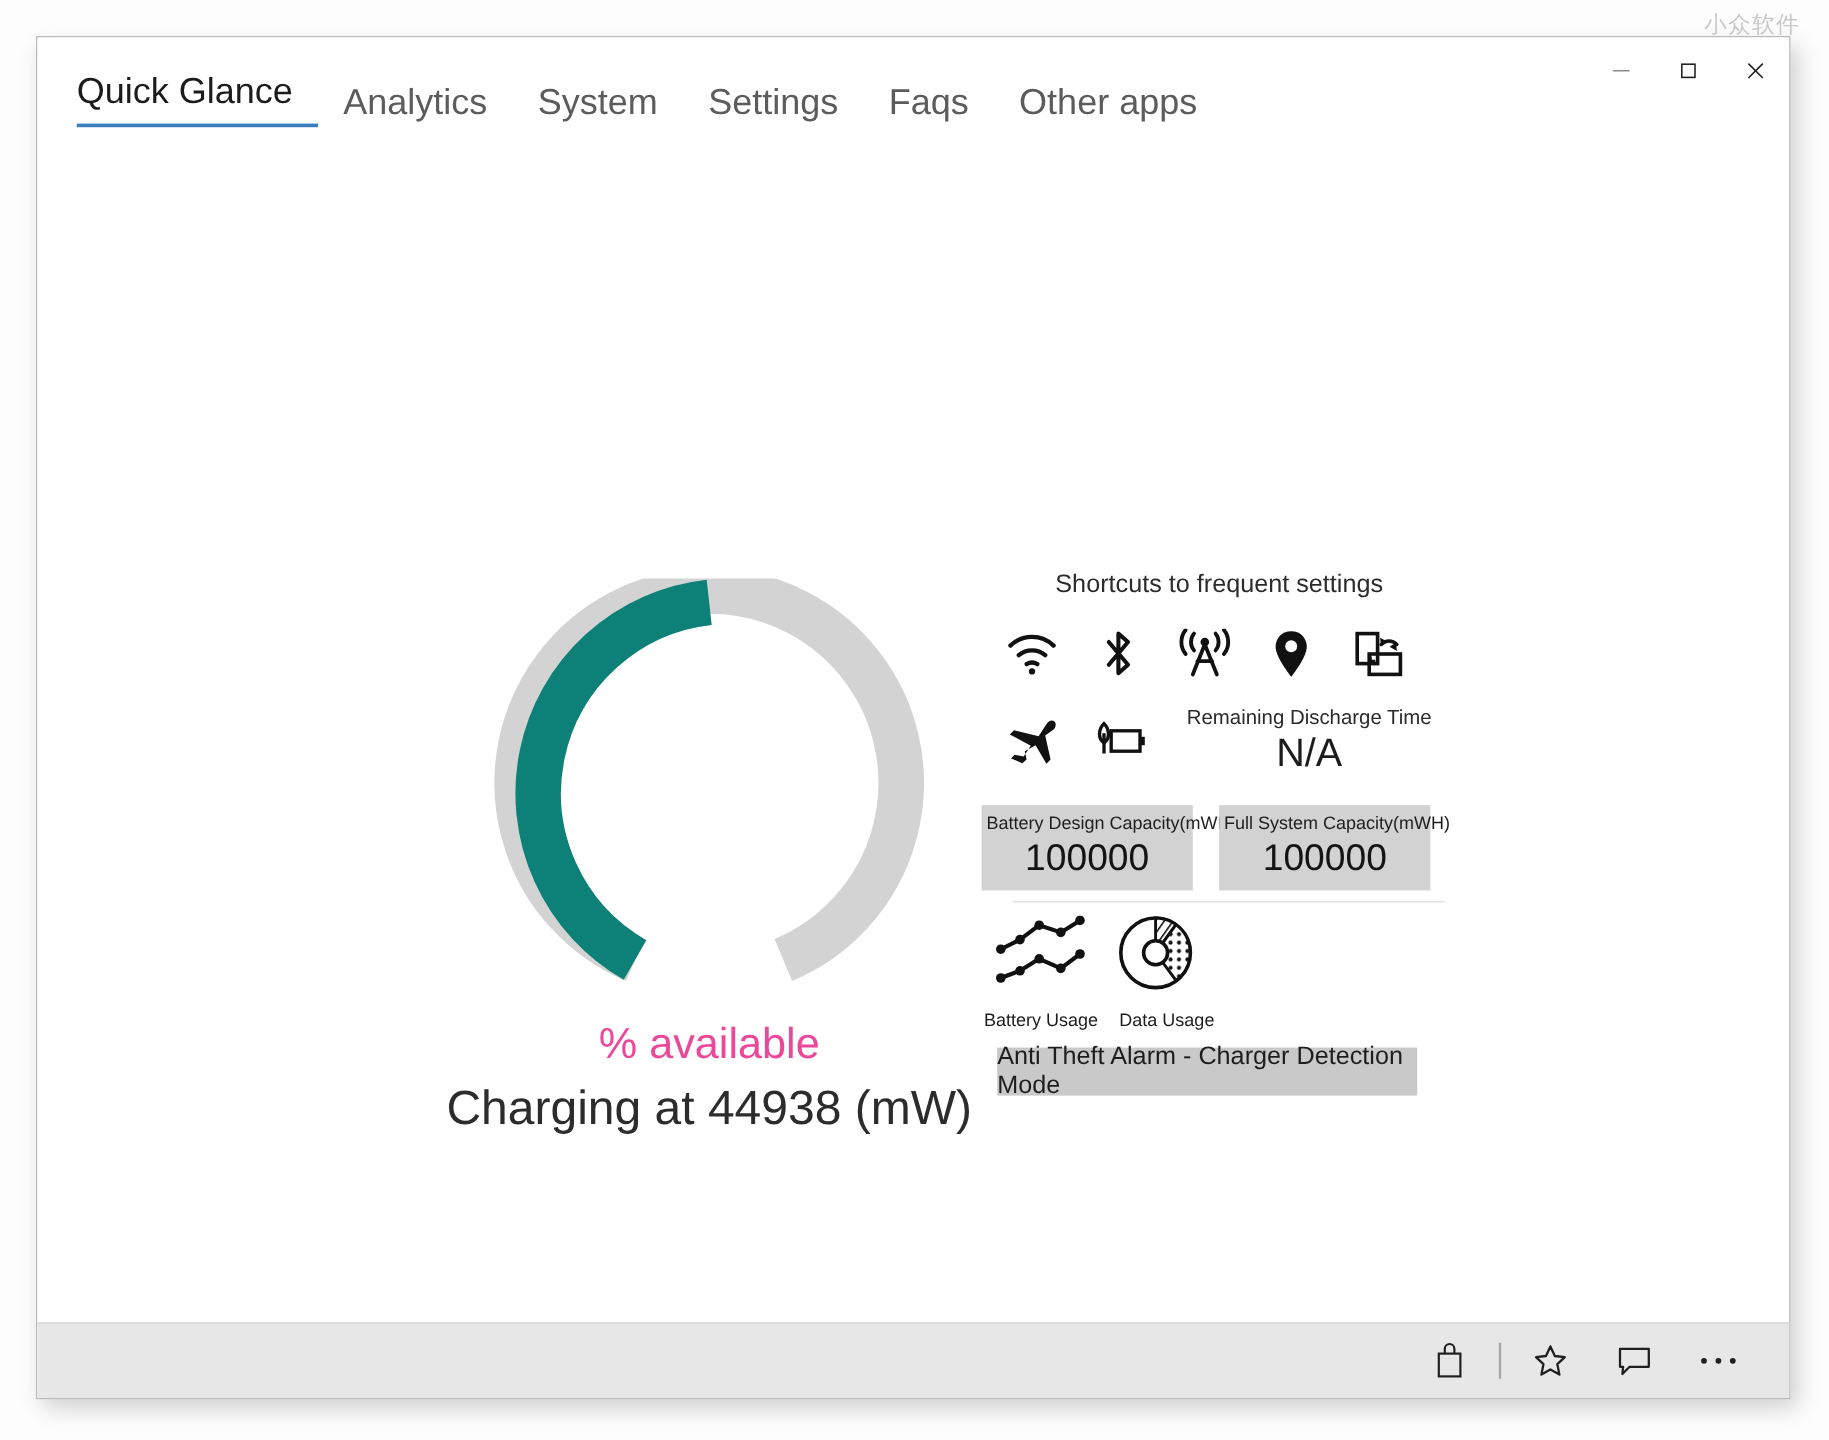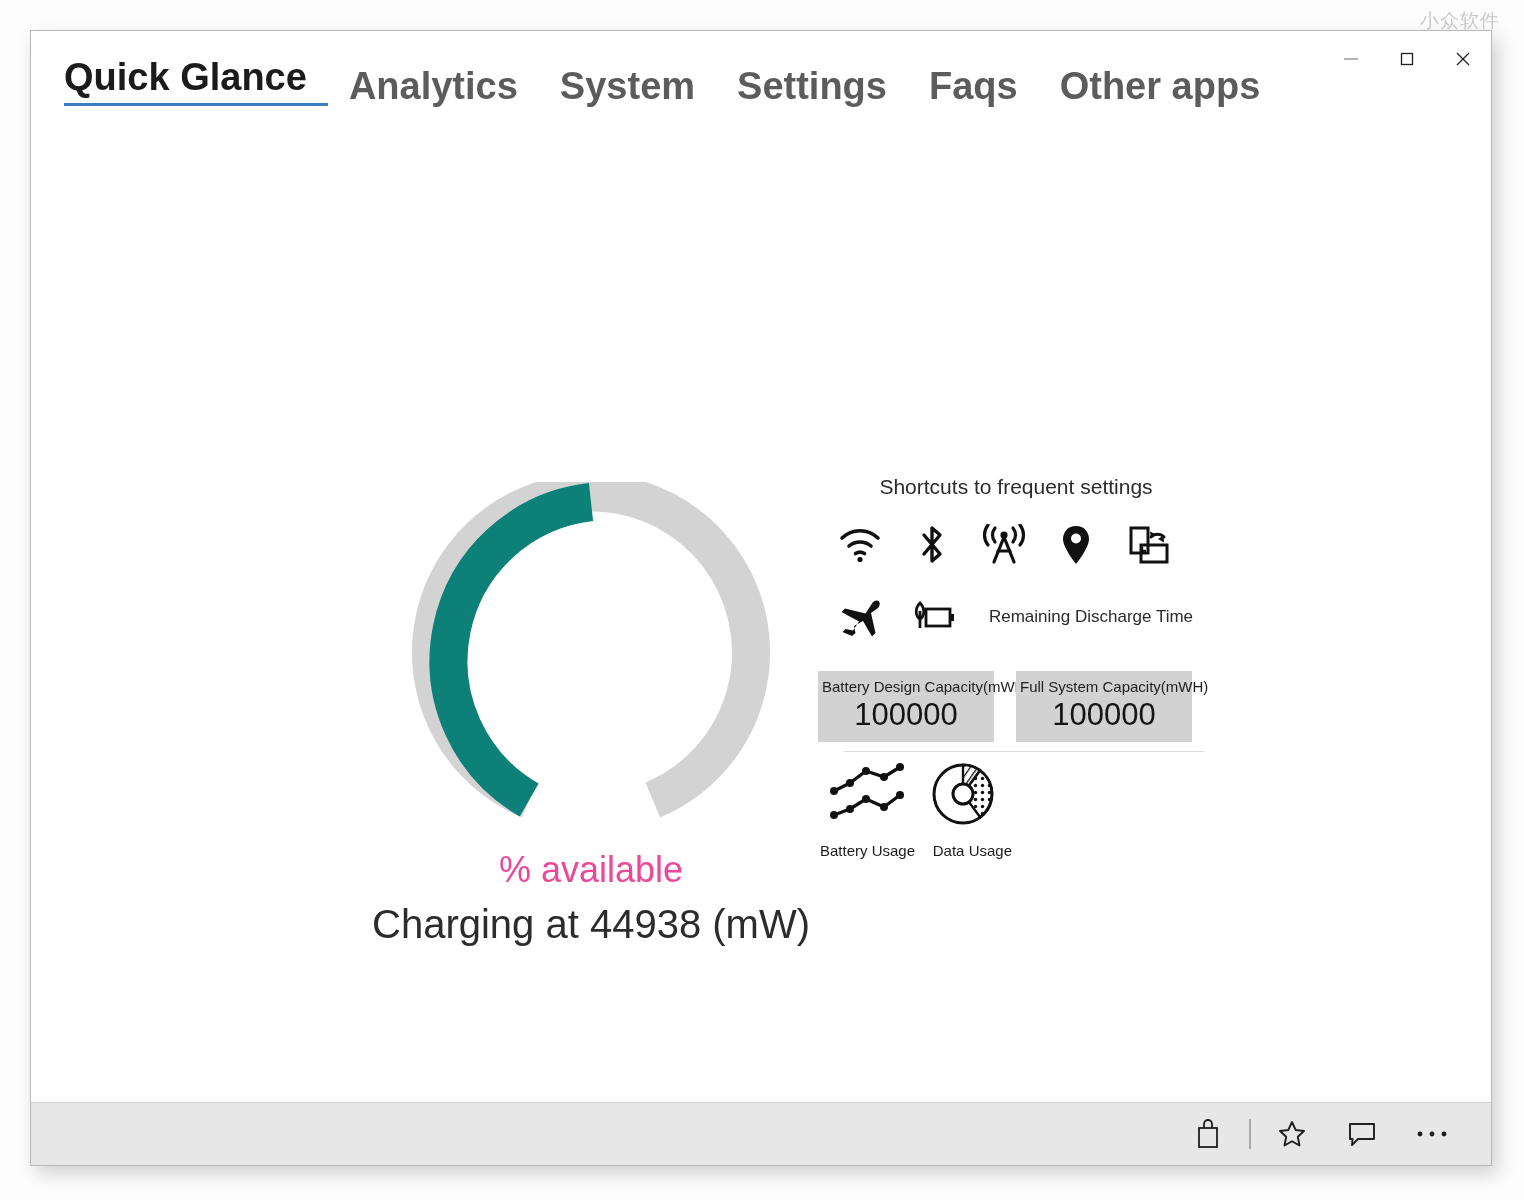--- a/index.html
+++ b/index.html
@@ -51,23 +51,23 @@
   }
   .tabs {
     position: absolute;
     left: 33px;
     top: 26px;
     display: flex;
     align-items: flex-end;
     gap: 0px;
   }
   .tab {
-    font-size: 38px;
+    font-size: 30px;
     color: #5c5c5c;
-    font-weight: 700;
+    font-weight: 400;
     padding: 0 21px;
     line-height: 40px;
     cursor: default;
     white-space: nowrap;
   }
   .tab:first-child { padding-left: 0; }
   .tab.active {
     color: #1b1b1b;
     border-bottom: 3px solid #3a7ebf;
     padding-bottom: 6px;
@@ -399,20 +399,21 @@
           <svg width="52" height="38" viewBox="0 0 52 38">
             <rect x="20" y="11" width="24" height="17" fill="none" stroke="#111" stroke-width="2.8"></rect>
             <rect x="44" y="16" width="4" height="7" fill="#111"></rect>
             <path d="M14 5 C19 10 19 18 14 21 C9 18 9 10 14 5 Z" fill="none" stroke="#111" stroke-width="2.8"></path>
             <line x1="14" y1="13" x2="14" y2="30" stroke="#111" stroke-width="2.8"></line>
           </svg>
         </div>
 
         <div class="discharge">
           <div class="discharge-label">Remaining Discharge Time</div>
+          <div class="discharge-value">N/A</div>
         </div>
       </div>
 
       <div class="cards">
         <div class="card">
           <div class="card-label">Battery Design Capacity(mWH)</div>
           <div class="card-value">100000</div>
         </div>
         <div class="card">
           <div class="card-label">Full System Capacity(mWH)</div>
@@ -462,20 +463,21 @@
               <path d="M33 33 L33 4 A29 29 0 0 1 50 9.5 Z" fill="url(#hatch)" stroke="#111" stroke-width="2.4"></path>
               <path d="M33 33 L50 9.5 A29 29 0 0 1 50 56 Z" fill="url(#dots)" stroke="#111" stroke-width="2.4"></path>
               <circle cx="33" cy="33" r="10" fill="#fff" stroke="#111" stroke-width="3"></circle>
             </svg>
           </div>
           <div class="tile-label">Data Usage</div>
         </div>
 
       </div>
 
+      <div class="banner">Anti Theft Alarm - Charger Detection Mode</div>
 
     </div>
   </div>
 
   <div class="bottombar">
     <div class="bb">
       <svg width="26" height="30" viewBox="0 0 26 30">
         <rect x="4" y="9" width="18" height="19" fill="none" stroke="#1f1f1f" stroke-width="1.8"></rect>
         <path d="M9 9 L9 5 A4 4 0 0 1 17 5 L17 9" fill="none" stroke="#1f1f1f" stroke-width="1.8"></path>
       </svg>

